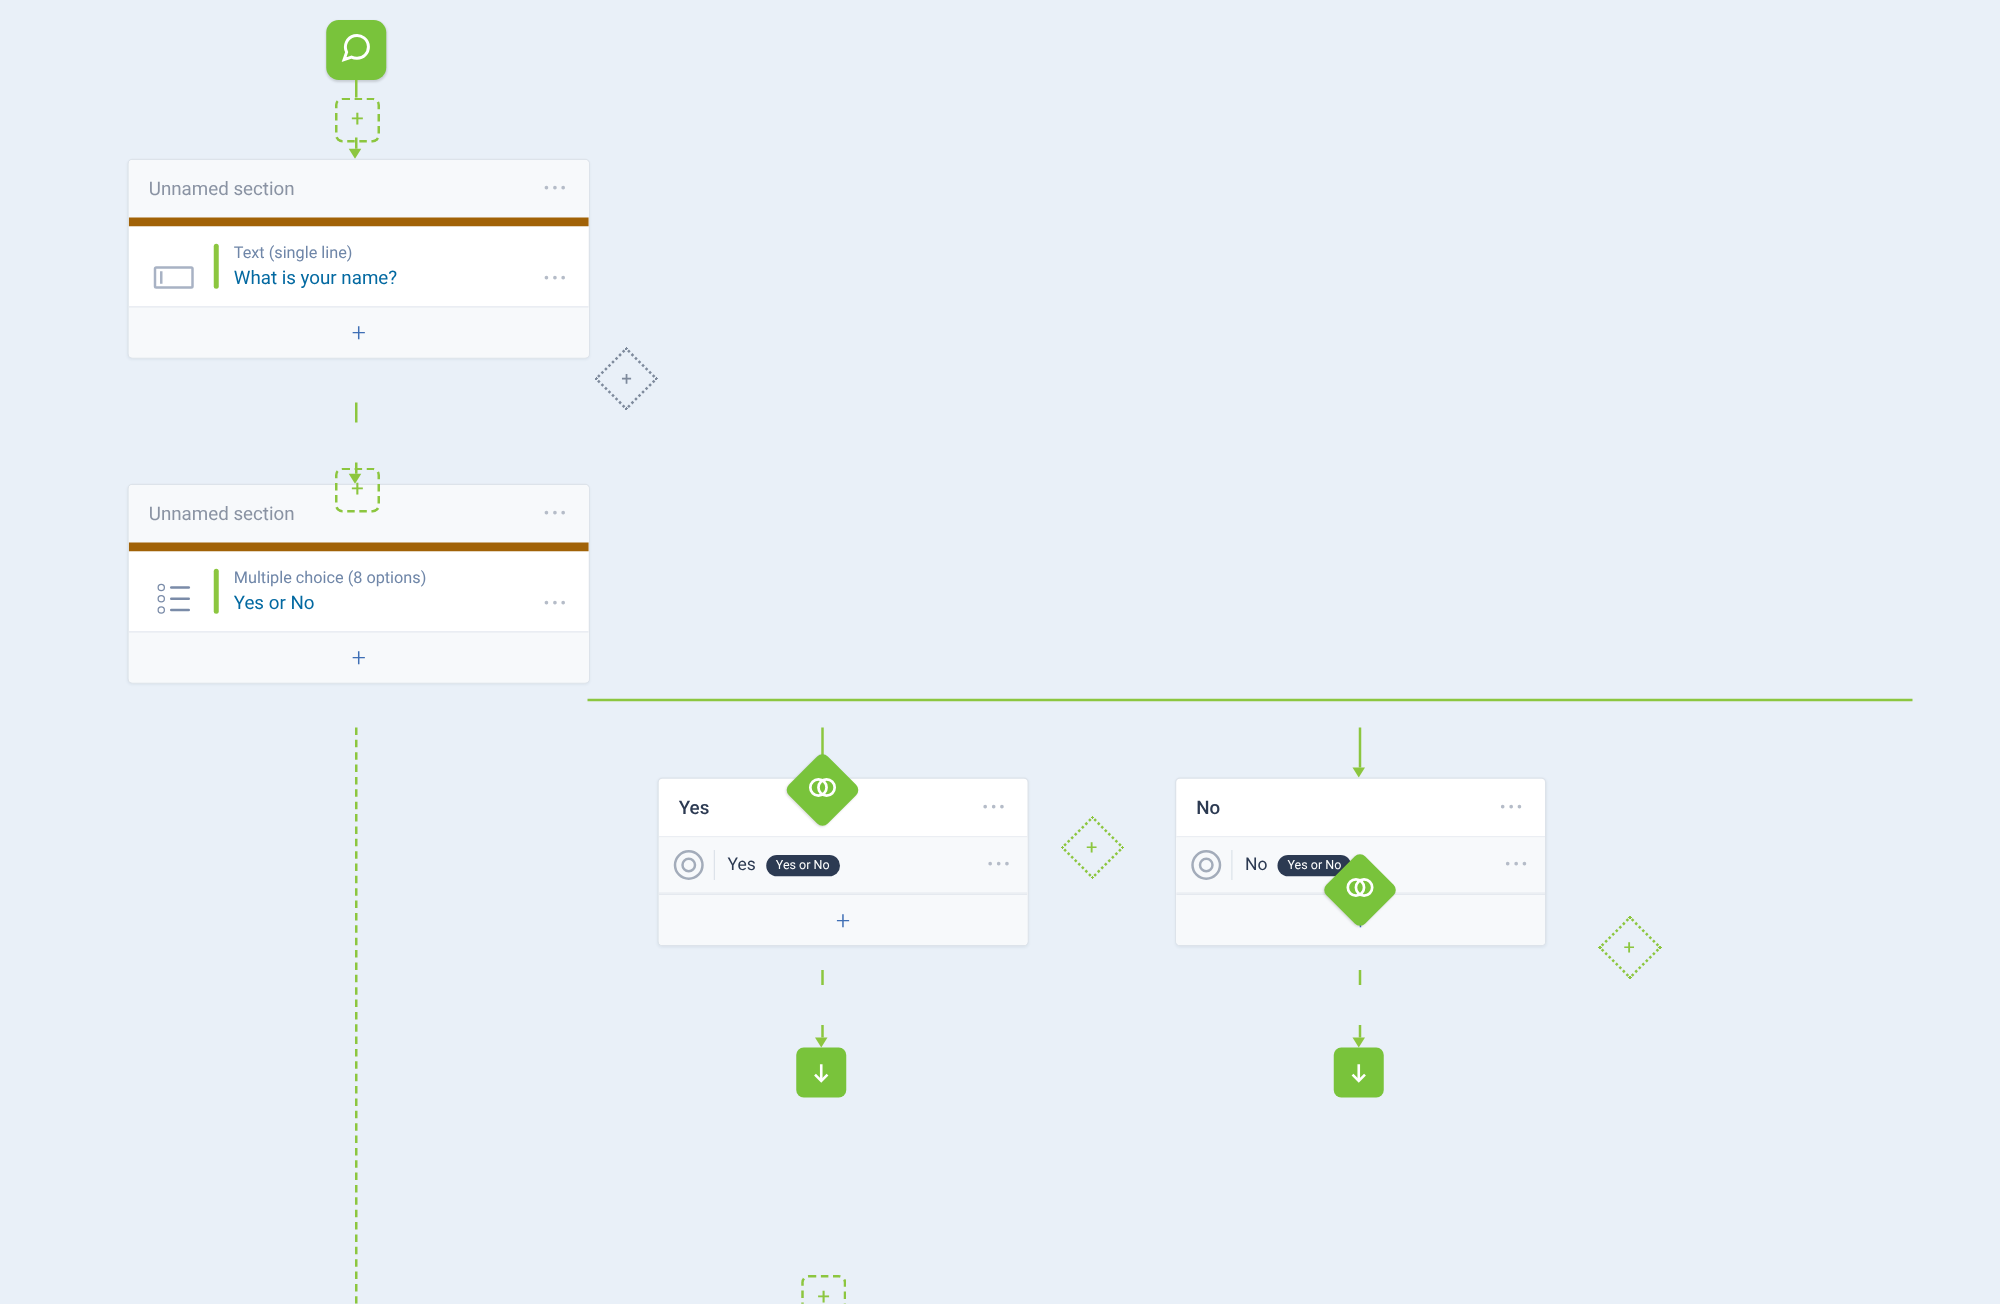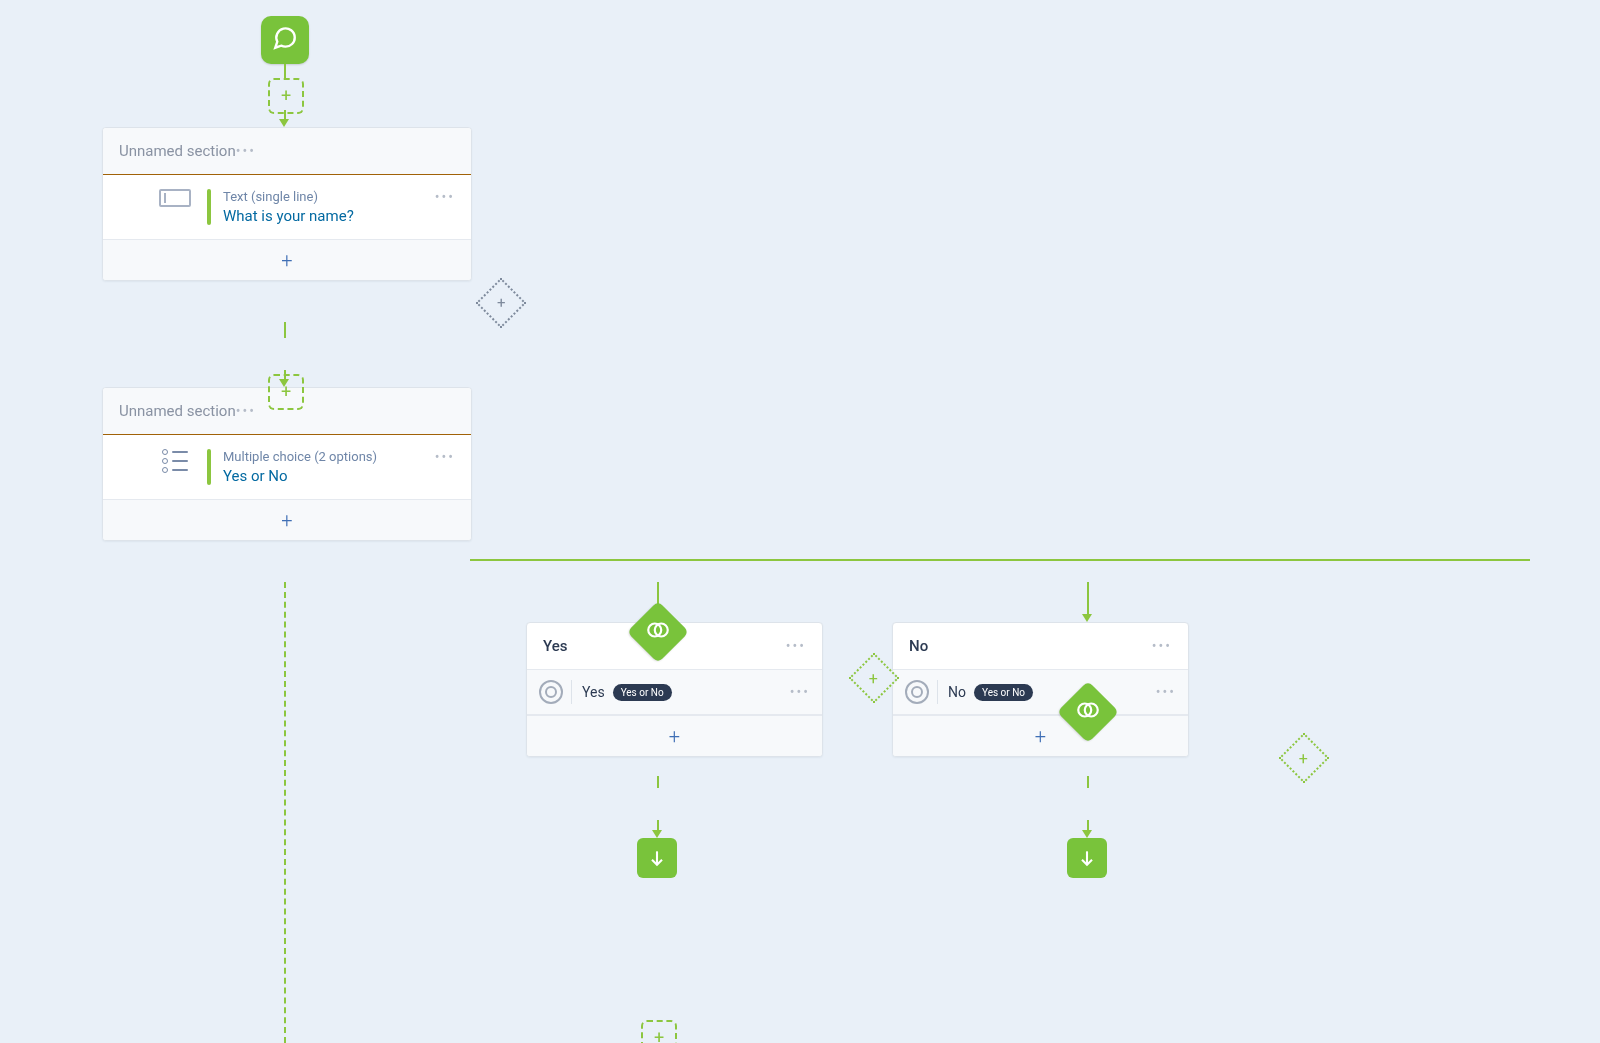--- a/index.html
+++ b/index.html
@@ -33,27 +33,27 @@
   .vline-dashed{width:0;border-left:2px dashed #8cc63f;}
   .hline{height:2px;background:#8cc63f;}
   .card{
     background:#fff;border:1px solid #dde3ea;border-radius:4px;
     box-shadow:0 1px 2px rgba(40,60,90,.06);
     overflow:hidden;
   }
   .card-header{
     background:#f7f9fb;
     padding:14px 16px;
-    display:flex;align-items:center;
-    border-bottom:1px solid #a16207;
+    display:flex;align-items:center;justify-content:space-between;
+    border-bottom:7px solid #a16207;
   }
   .card-header-title{color:#8a93a3;font-size:15px;}
   .dots{color:#b5bcc8;font-size:14px;letter-spacing:2px;}
   .card-body{
-    padding:14px 16px;display:flex;align-items:flex-start;margin-left:36px;
+    padding:14px 16px;display:flex;align-items:flex-end;
   }
   .card-body-icon{width:40px;flex-shrink:0;display:flex;align-items:center;justify-content:center;}
   .green-bar{width:4px;align-self:stretch;background:#8cc63f;border-radius:2px;margin:0 12px;}
   .body-text{flex:1;}
   .body-type{color:#6f86a8;font-size:13px;margin-bottom:3px;}
   .body-value{color:#0369a1;font-size:15px;}
   .card-footer{
     background:#f7f9fb;border-top:1px solid #e5e9ef;
     height:40px;display:flex;align-items:center;justify-content:center;
   }
@@ -175,21 +175,21 @@
             <div class="ln"></div>
           </div>
         <div class="row">
             <div class="dot"></div>
             <div class="ln"></div>
           </div>
       </div>
     </div>
     <div class="green-bar"></div>
     <div class="body-text">
-      <div class="body-type">Multiple choice (2 options)</div>
+      <div class="body-type">Multiple choice (8 options)</div>
       <div class="body-value">Yes or No</div>
     </div>
     <span class="dots">•••</span>
   </div>
   <div class="card-footer">
     <span class="footer-plus">+</span>
   </div>
 </div>
 
 <div class="abs vline-dashed" style="left:284px;top:582px;height:461px;"></div>
@@ -238,21 +238,21 @@
     <div class="vsep"></div>
     <span class="opt-label">Yes</span>
     <span class="pill">Yes or No</span>
     <span class="dots" style="margin-left:auto;">•••</span>
   </div>
   <div class="card-footer">
     <span class="footer-plus">+</span>
   </div>
 </div>
 
-<div class="abs card branch-card" style="left:892px;top:622px;">
+<div class="abs card branch-card" style="left:940px;top:622px;">
   <div class="branch-header">
     <span class="branch-title">No</span>
     <span class="dots">•••</span>
   </div>
   <div class="branch-body">
     <div class="radio-ico"></div>
     <div class="vsep"></div>
     <span class="opt-label">No</span>
     <span class="pill">Yes or No</span>
     <span class="dots" style="margin-left:auto;">•••</span>

